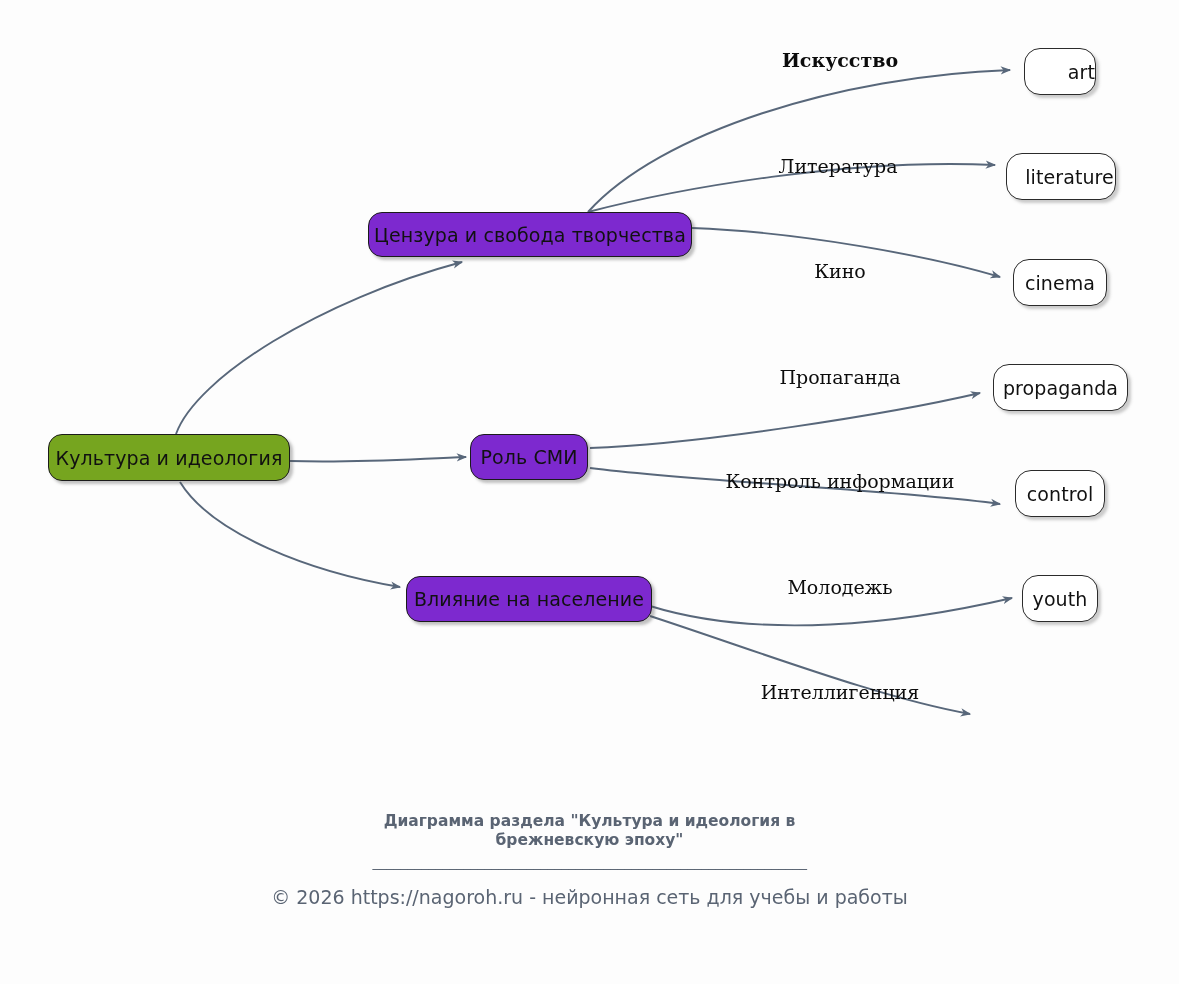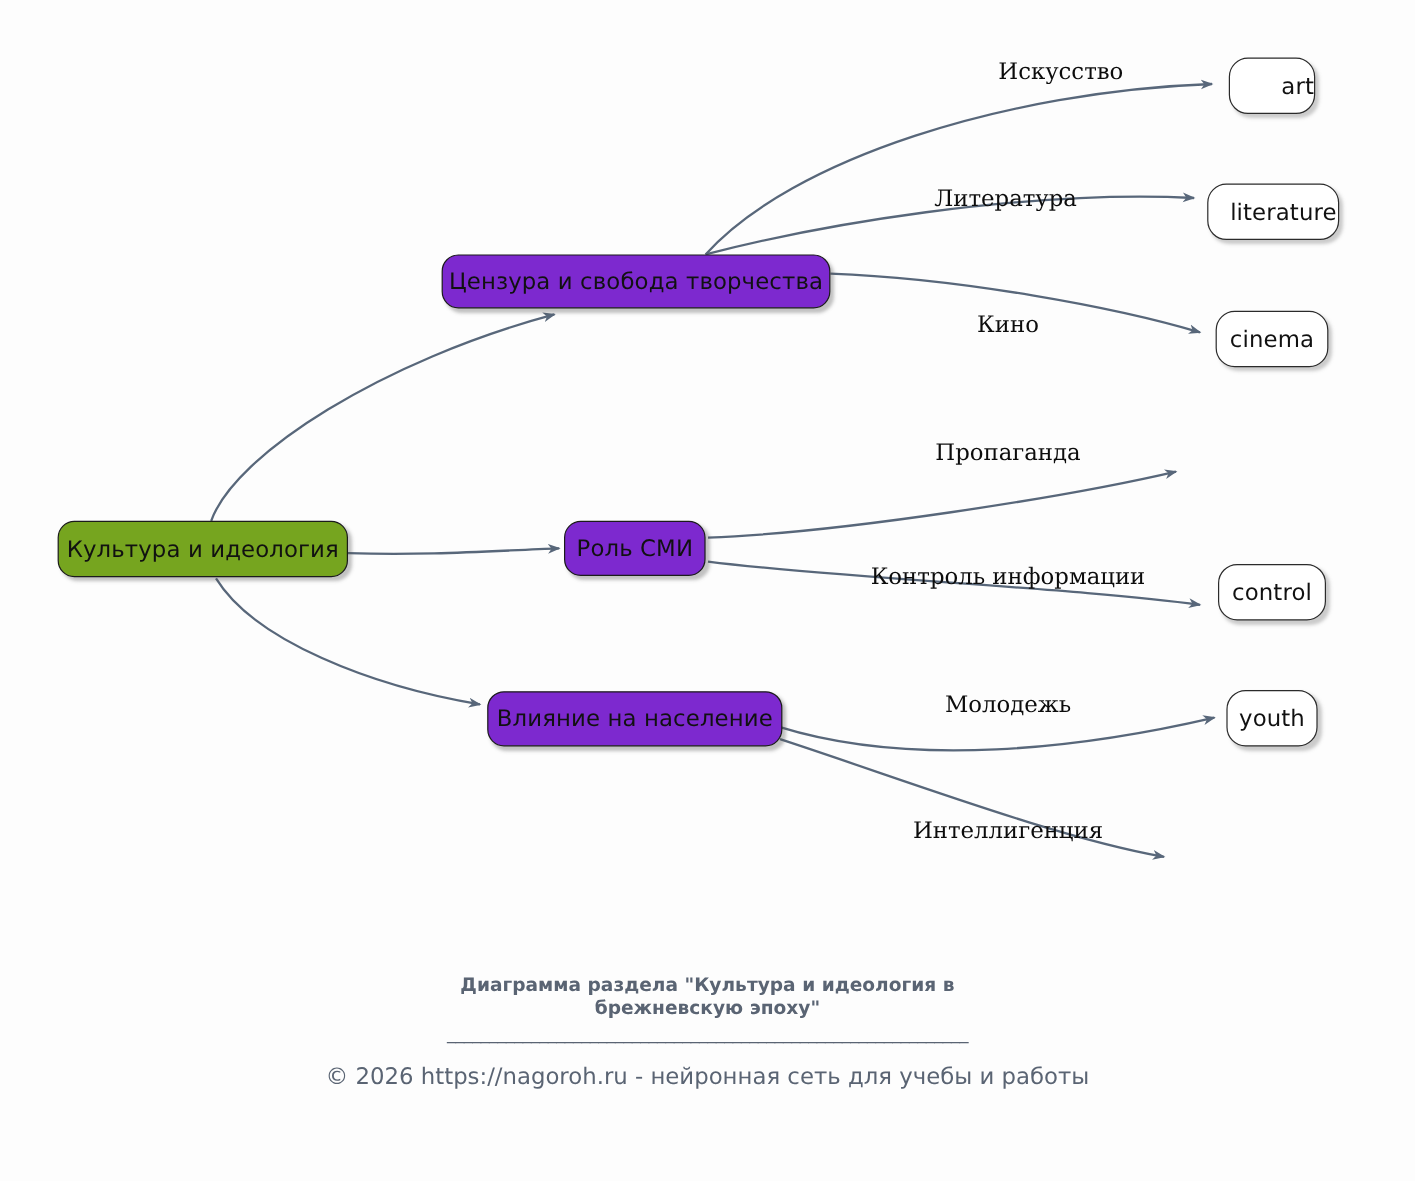--- a/index.html
+++ b/index.html
@@ -156,31 +156,34 @@
   </div>
 
   <div class="node node-leaf" style="left:1006px; top:153px; width:110px; height:47px;padding-left:17px;">
     <span>literature</span>
   </div>
 
   <div class="node node-leaf" style="left:1013px; top:259px; width:94px; height:47px;">
     <span>cinema</span>
   </div>
 
+  <div class="node node-leaf" style="left:993px; top:364px; width:135px; height:47px;">
+    <span>propaganda</span>
+  </div>
 
   <div class="node node-leaf" style="left:1015px; top:470px; width:90px; height:47px;">
     <span>control</span>
   </div>
 
   <div class="node node-leaf" style="left:1022px; top:575px; width:76px; height:47px;">
     <span>youth</span>
   </div>
 
 
-  <div class="edge-label" style="left:884px; top:49px;">Искусство</div>
+  <div class="edge-label" style="left:840px; top:49px;font-weight:bold;">Искусство</div>
   <div class="edge-label" style="left:838px; top:155px;">Литература</div>
   <div class="edge-label" style="left:840px; top:260px;">Кино</div>
   <div class="edge-label" style="left:840px; top:366px;">Пропаганда</div>
   <div class="edge-label" style="left:840px; top:470px;text-align:right;">Контроль информации</div>
   <div class="edge-label" style="left:840px; top:576px;">Молодежь</div>
   <div class="edge-label" style="left:840px; top:681px;">Интеллигенция</div>
 
   <div class="footer footer-title">
     <span>Диаграмма раздела "Культура и идеология в</span>
     <span class="line2">брежневскую эпоху"</span>

